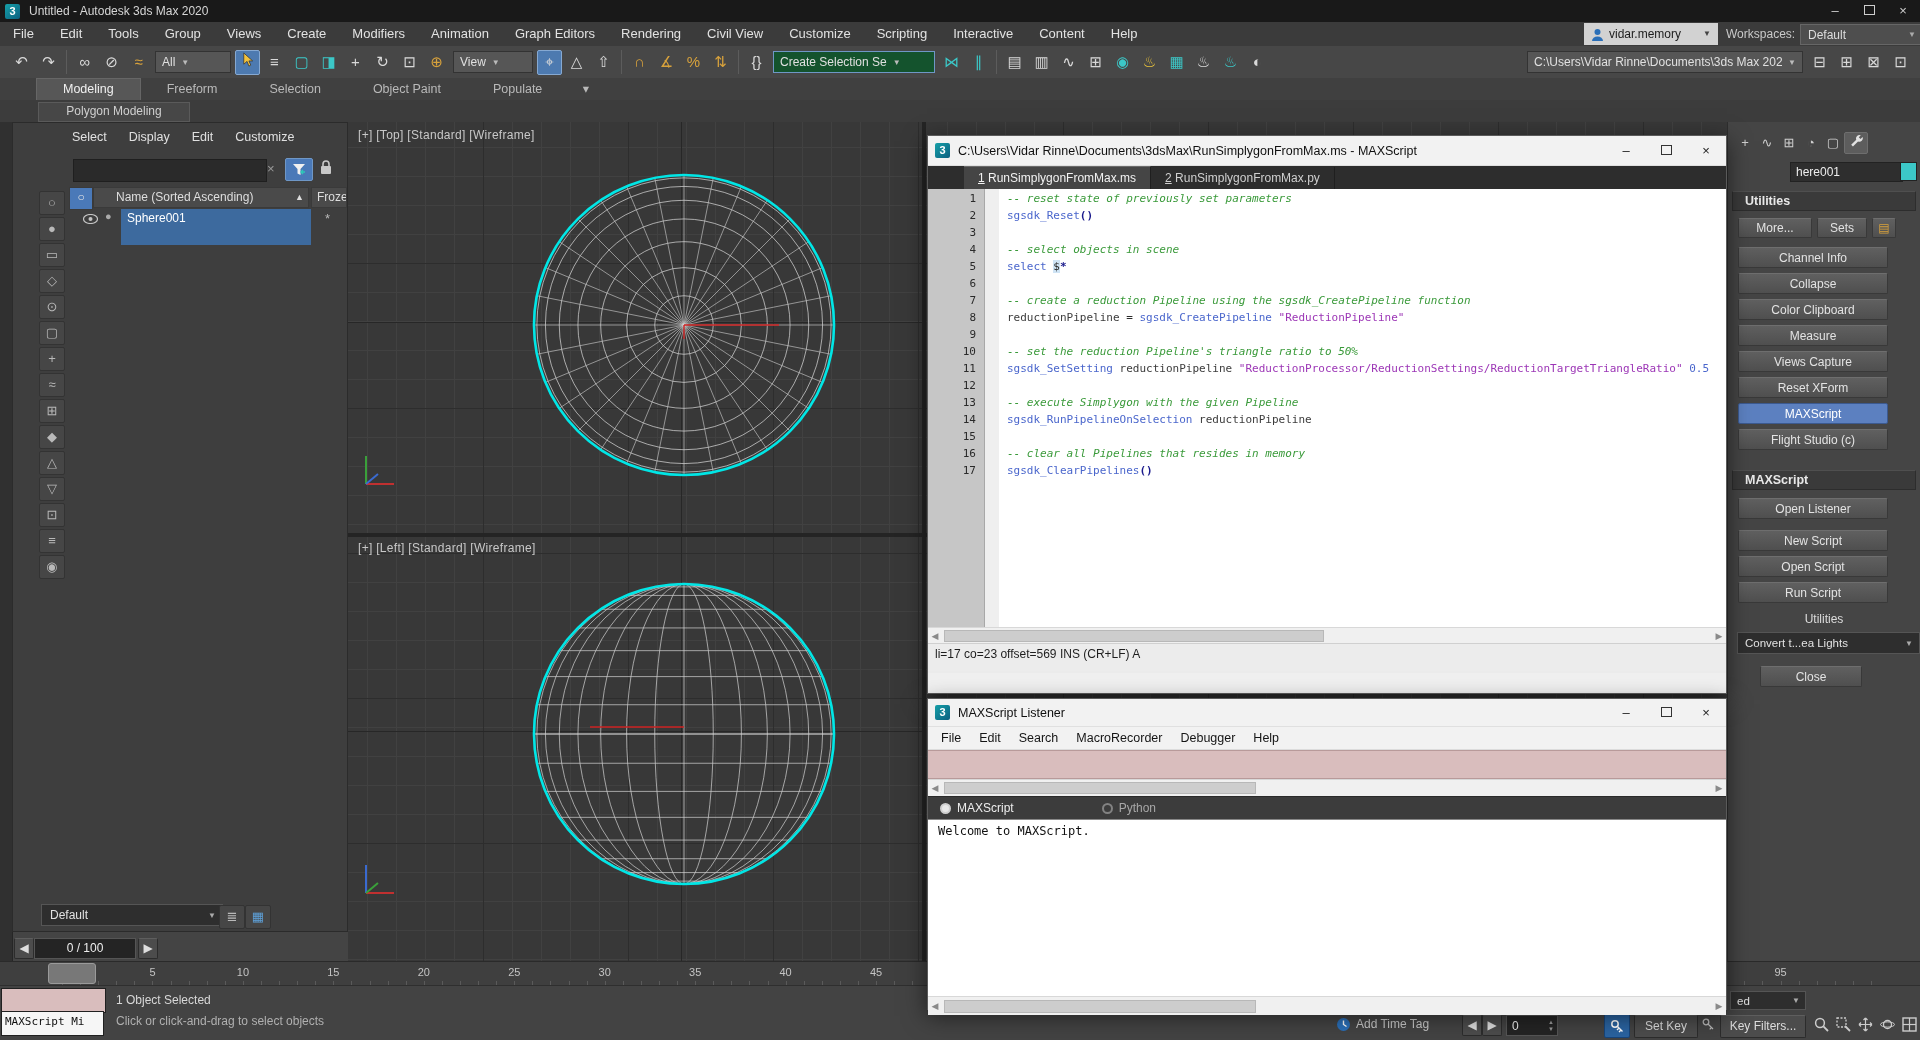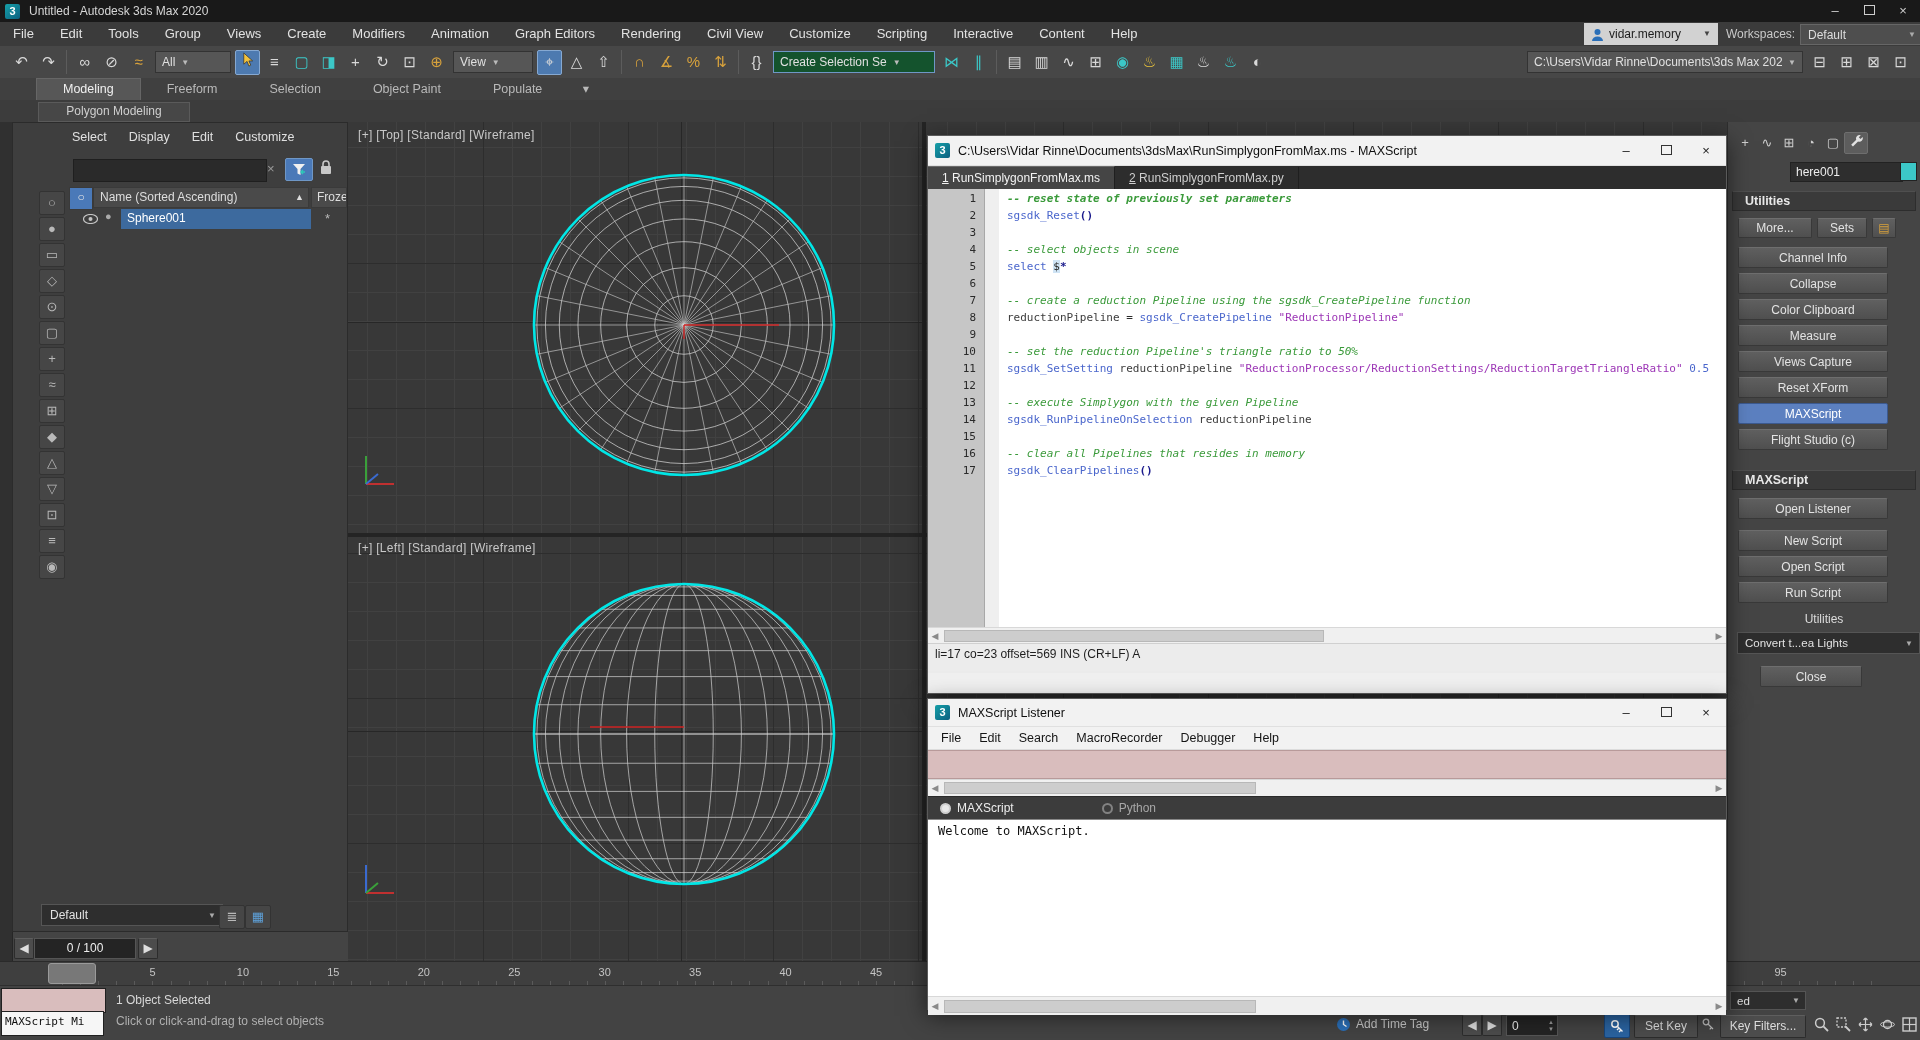--- a/index.html
+++ b/index.html
@@ -49,21 +49,21 @@
   .cross{background:#272727;}
   
   .fwin{background:#f0f0f0;border:1px solid #5a5a5a;box-shadow:0 6px 22px rgba(0,0,0,.55);box-sizing:border-box;}
   .ftitle{height:29px;background:#f2f2f2;border-bottom:1px solid #e0e0e0;display:flex;align-items:center;}
   .ftitle .txt{font-size:12.5px;color:#101010;margin-left:8px;}
   .fbtn{width:40px;height:28px;text-align:center;line-height:27px;color:#222;font-size:13px;}
   .fmenu{height:22px;background:#f2f2f2;border-bottom:1px solid #dcdcdc;}
   .wmi{display:inline-block;padding:0 9px;font-size:12.5px;color:#151515;line-height:22px;}
   #edtabs{height:23px;background:#2d2d2d;display:flex;align-items:flex-end;}
   .edtab{height:22px;line-height:22px;padding:0 14px;font-size:12px;color:#cfcfcf;background:#2d2d2d;border-right:1px solid #1f1f1f;}
-  .edtab.act{background:#454545;color:#f2f2f2;border-top:1px solid #6a6a6a;}
+  .edtab.act{background:#454545;color:#f2f2f2;border-top:1px solid #6a6a6a;margin-left:36px;}
   #gutter{background:#c6c6c6;border-right:1px solid #a8a8a8;}
   .gn{height:17px;line-height:17px;font:11px "DejaVu Sans Mono",monospace;color:#2a2a2a;text-align:right;padding-right:8px;}
   .cl{height:17px;line-height:17px;font:11px "DejaVu Sans Mono",monospace;white-space:pre;}
   .c-com{font-style:italic;}
   .c-par{font-weight:bold;}
   .sb{background:#f0f0f0;border-top:1px solid #d8d8d8;}
   .sbthumb{background:#cdcdcd;border:1px solid #b8b8b8;}
   .sbarrow{color:#8a8a8a;font-size:9px;line-height:14px;text-align:center;width:14px;}
   .radio{display:inline-block;width:11px;height:11px;border-radius:50%;box-sizing:border-box;}
   
@@ -224,35 +224,35 @@
         <div class="eside">⊞</div>
         <div class="eside">◆</div>
         <div class="eside">△</div>
         <div class="eside">▽</div>
         <div class="eside">⊡</div>
         <div class="eside">≡</div>
         <div class="eside">◉</div>
       </div>
 
     <div class="abs ehdr" style="left:56px;top:64px;width:22px;height:21px;background:#4a79b8;text-align:center;color:#e6e6e6">○</div>
-    <div class="abs ehdr" style="left:80px;top:64px;width:216px;height:21px;padding-left:6px;box-sizing:border-box">
+    <div class="abs ehdr" style="left:80px;top:64px;width:216px;height:21px;padding-left:22px;box-sizing:border-box">
       <span>Name (Sorted Ascending)</span>
       <span style="float:right;margin-right:4px;font-size:9px">▲</span>
     </div>
     <div class="abs ehdr" style="left:298px;top:64px;width:36px;height:21px;padding-left:5px;box-sizing:border-box;overflow:hidden">
       <span>Frozen</span>
     </div>
 
     <div class="abs" style="left:56px;top:86px;width:278px;height:20px">
       <svg width="15" height="10" style="position:absolute;left:14px;top:5px">
           <ellipse cx="7.5" cy="5" rx="7" ry="4.5" fill="none" stroke="#c4c4c4" stroke-width="1.2"></ellipse>
           <circle cx="7.5" cy="5" r="2" fill="#c4c4c4"></circle>
         </svg>
       <span style="position:absolute;left:36px;top:1px;color:#aaa;font-size:11px">●</span>
-      <div id="erow" style="position:absolute;left:52px;top:0;width:190px;height:20px;padding-left:6px;box-sizing:border-box">Sphere001</div>
+      <div id="erow" style="position:absolute;left:52px;top:0;width:190px;height:36px;padding-left:6px;box-sizing:border-box">Sphere001</div>
       <span style="position:absolute;left:256px;top:2px;color:#b8b8b8;font-size:13px">*</span>
     </div>
 
     <div class="abs flexr edd" style="left:28px;top:781px;width:172px;height:20px;padding-left:8px">
       <span>Default</span>
       <span style="margin-left:auto;margin-right:6px;font-size:8px;color:#aaa">▼</span>
     </div>
     <div class="abs eside" style="left:206px;top:780px">≣</div>
     <div class="abs eside" style="left:232px;top:780px;color:#5ea0d8">▦</div>
   </div>
@@ -526,21 +526,21 @@
           <div class="gn">11</div>
           <div class="gn">12</div>
           <div class="gn">13</div>
           <div class="gn">14</div>
           <div class="gn">15</div>
           <div class="gn">16</div>
           <div class="gn">17</div>
         </div>
       <div style="position:absolute;left:57px;top:0;width:14px;height:438px;background:#efefef"></div>
       <div id="code" style="position:absolute;left:79px;top:3px;right:0">
-          <div class="cl"><span class="c-com" style="color: rgb(58, 154, 58); font-weight: bold;">-- reset state of previously set parameters</span></div>
+          <div class="cl"><span class="c-com" style="color: rgb(58, 154, 58);">-- reset state of previously set parameters</span></div>
           <div class="cl"><span class="c-fn" style="color: rgb(74, 102, 204);">sgsdk_Reset</span><span class="c-par" style="color: rgb(26, 26, 140);">()</span></div>
           <div class="cl"></div>
           <div class="cl"><span class="c-com" style="color: rgb(58, 154, 58);">-- select objects in scene</span></div>
           <div class="cl"><span class="c-fn" style="color: rgb(74, 102, 204);">select </span><span class="c-dol" style="color: rgb(44, 44, 44); background: rgb(207, 228, 245);">$</span><span class="c-par" style="color: rgb(26, 26, 140);">*</span></div>
           <div class="cl"></div>
           <div class="cl"><span class="c-com" style="color: rgb(58, 154, 58);">-- create a reduction Pipeline using the sgsdk_CreatePipeline function</span></div>
           <div class="cl"><span class="c-id" style="color: rgb(60, 60, 60);">reductionPipeline </span><span class="c-op" style="color: rgb(44, 44, 44);">= </span><span class="c-fn" style="color: rgb(74, 102, 204);">sgsdk_CreatePipeline </span><span class="c-str" style="color: rgb(156, 54, 182);">"ReductionPipeline"</span></div>
           <div class="cl"></div>
           <div class="cl"><span class="c-com" style="color: rgb(58, 154, 58);">-- set the reduction Pipeline's triangle ratio to 50%</span></div>
           <div class="cl"><span class="c-fn" style="color: rgb(74, 102, 204);">sgsdk_SetSetting </span><span class="c-id" style="color: rgb(60, 60, 60);">reductionPipeline </span><span class="c-str" style="color: rgb(156, 54, 182);">"ReductionProcessor/ReductionSettings/ReductionTargetTriangleRatio"</span><span class="c-num" style="color: rgb(74, 102, 204);"> 0.5</span></div>

